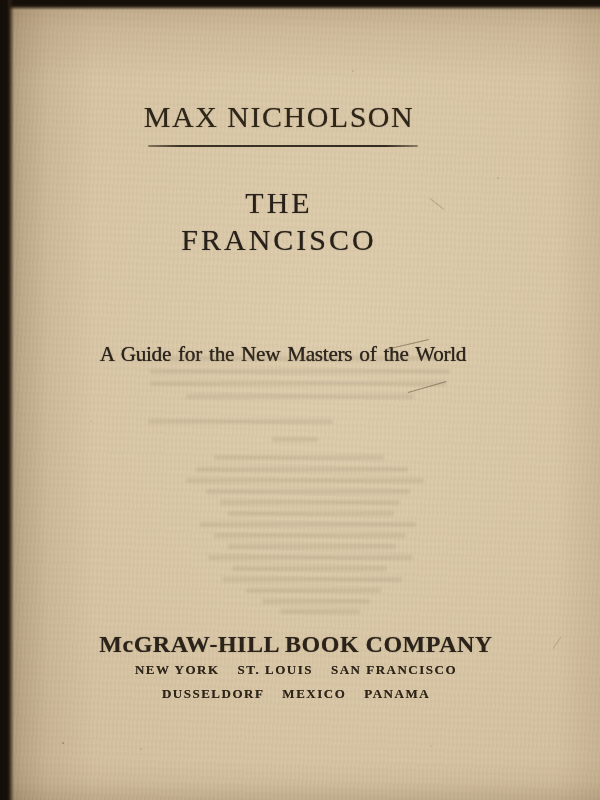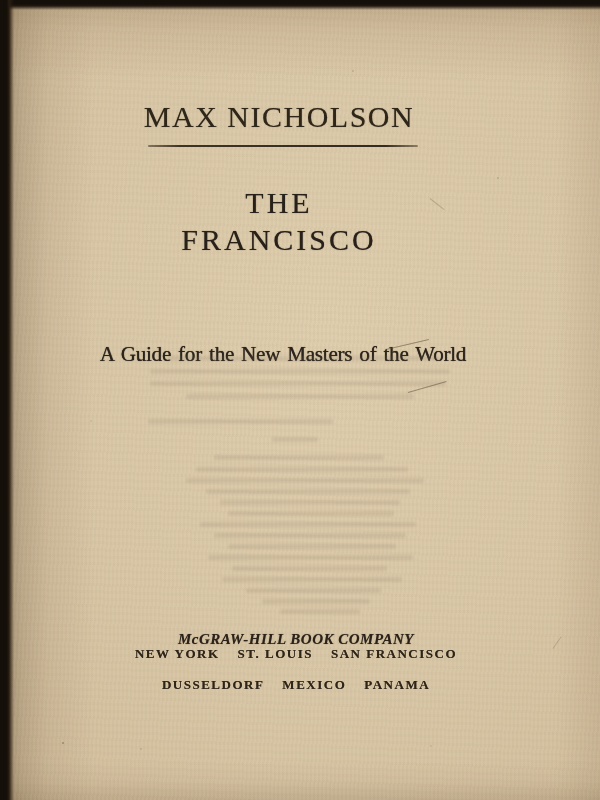--- a/index.html
+++ b/index.html
@@ -53,32 +53,31 @@
   .title div { white-space: nowrap; }
   .subtitle {
     top: 310px; left: 4px; width: 558px;
     font-size: 21px; font-weight: 400; letter-spacing: -0.2px; word-spacing: 2px;
     line-height: 1; color: #2b241c;
     text-shadow: 0 0 1px rgba(43,36,28,.7), 0.3px 0 0 rgba(43,36,28,.5);
     margin-top: 34px;
   }
   .publisher-block { top: 632px; left: 0; width: 592px; position: absolute; text-align: center; }
   .publisher-name {
-    font-size: 15px; font-weight: 700; letter-spacing: 0.5px;
+    font-size: 24px; font-weight: 700; letter-spacing: 0.5px;
     line-height: 1; color: #2b2319;
     text-shadow: 0 0 1px rgba(43,35,25,.55);
-    font-style: italic;
   }
   .cities {
     font-weight: 700; font-size: 13px; letter-spacing: 1.5px;
     line-height: 1; color: #2e2519;
     text-shadow: 0 0 0.5px rgba(46,37,25,.6);
   }
-  .cities-row1 { }
-  .cities-row2 { margin-top: 18px; }
+  .cities-row1 { margin-top: 7px; }
+  .cities-row2 { margin-top: 11px; }
   .cities span { margin: 0 9px; }
   
   .ghost {
     position: absolute; height: 5px;
     background: #80705a; opacity: 0.14;
     filter: blur(1.1px); border-radius: 2px;
   }
   .scratch {
     position: absolute; height: 1px;
     background: rgba(96,80,58,.55); transform-origin: left center;

